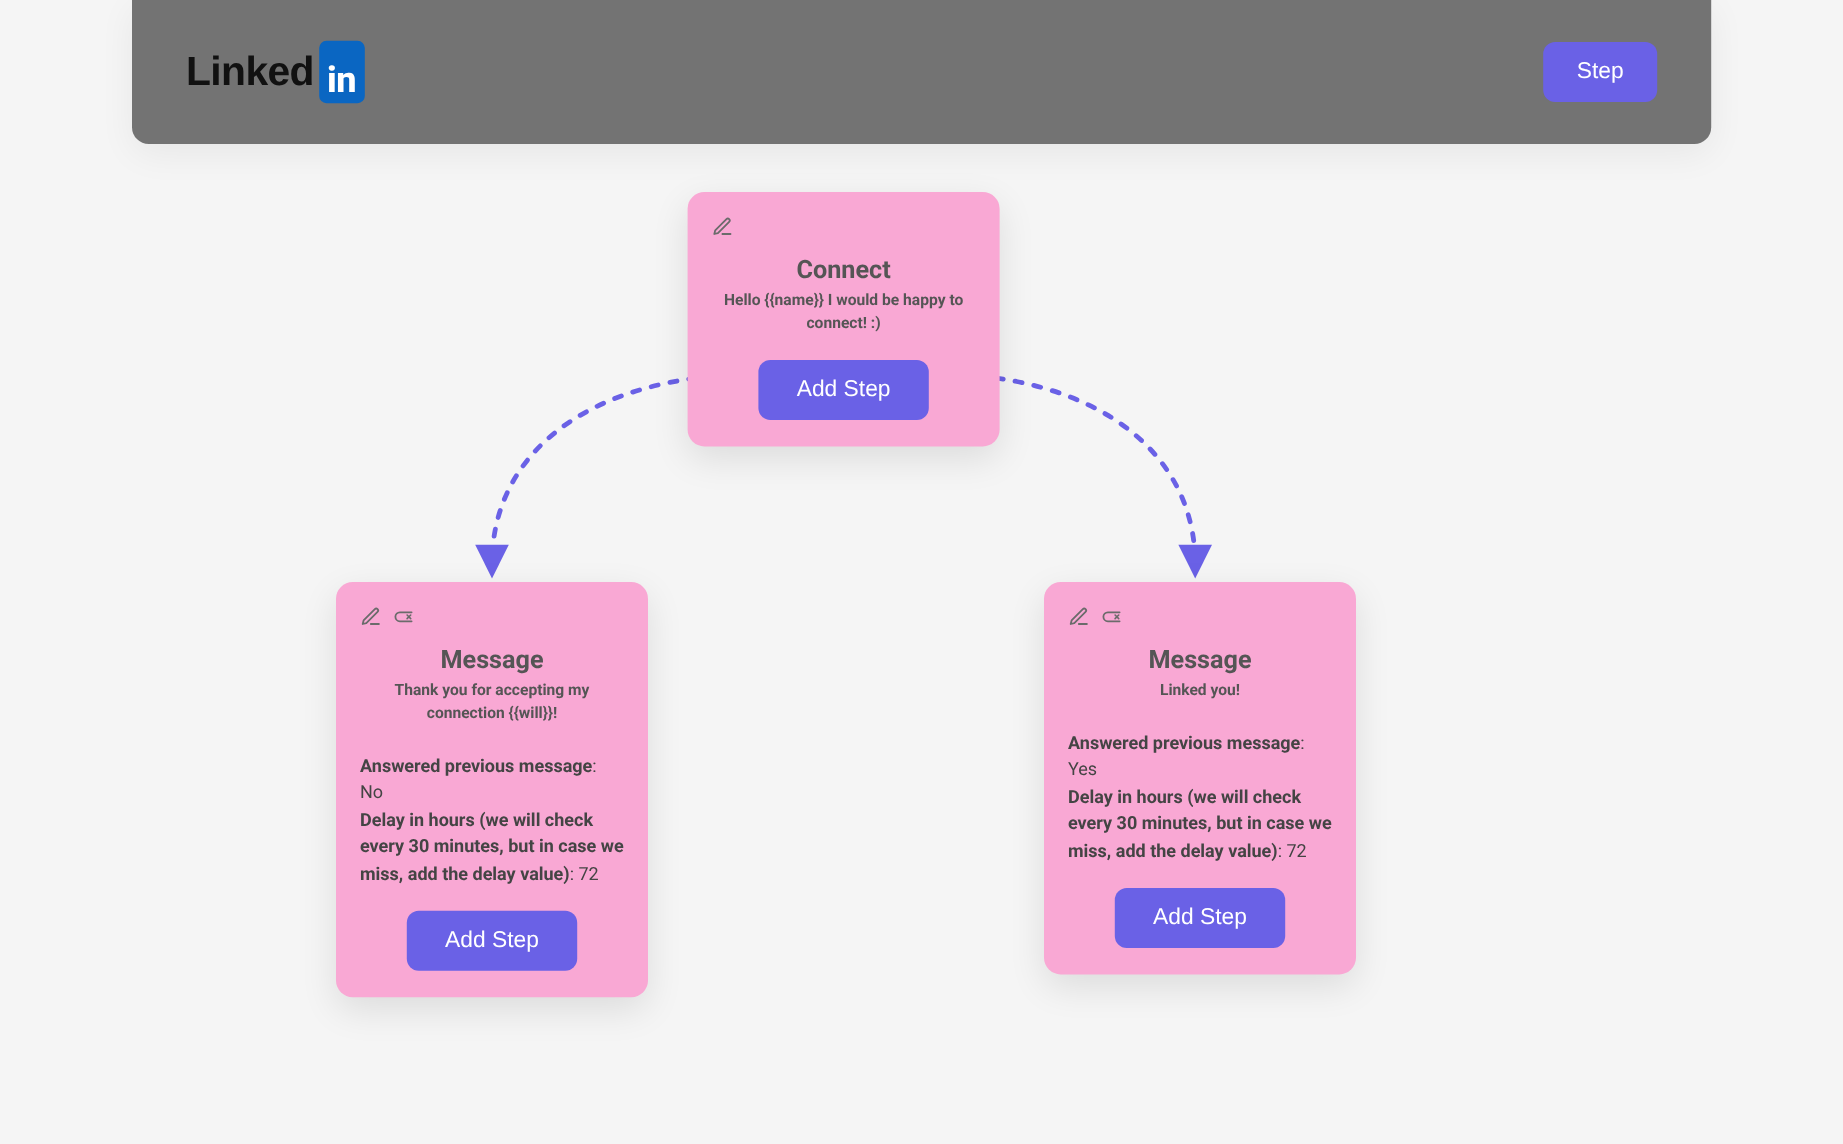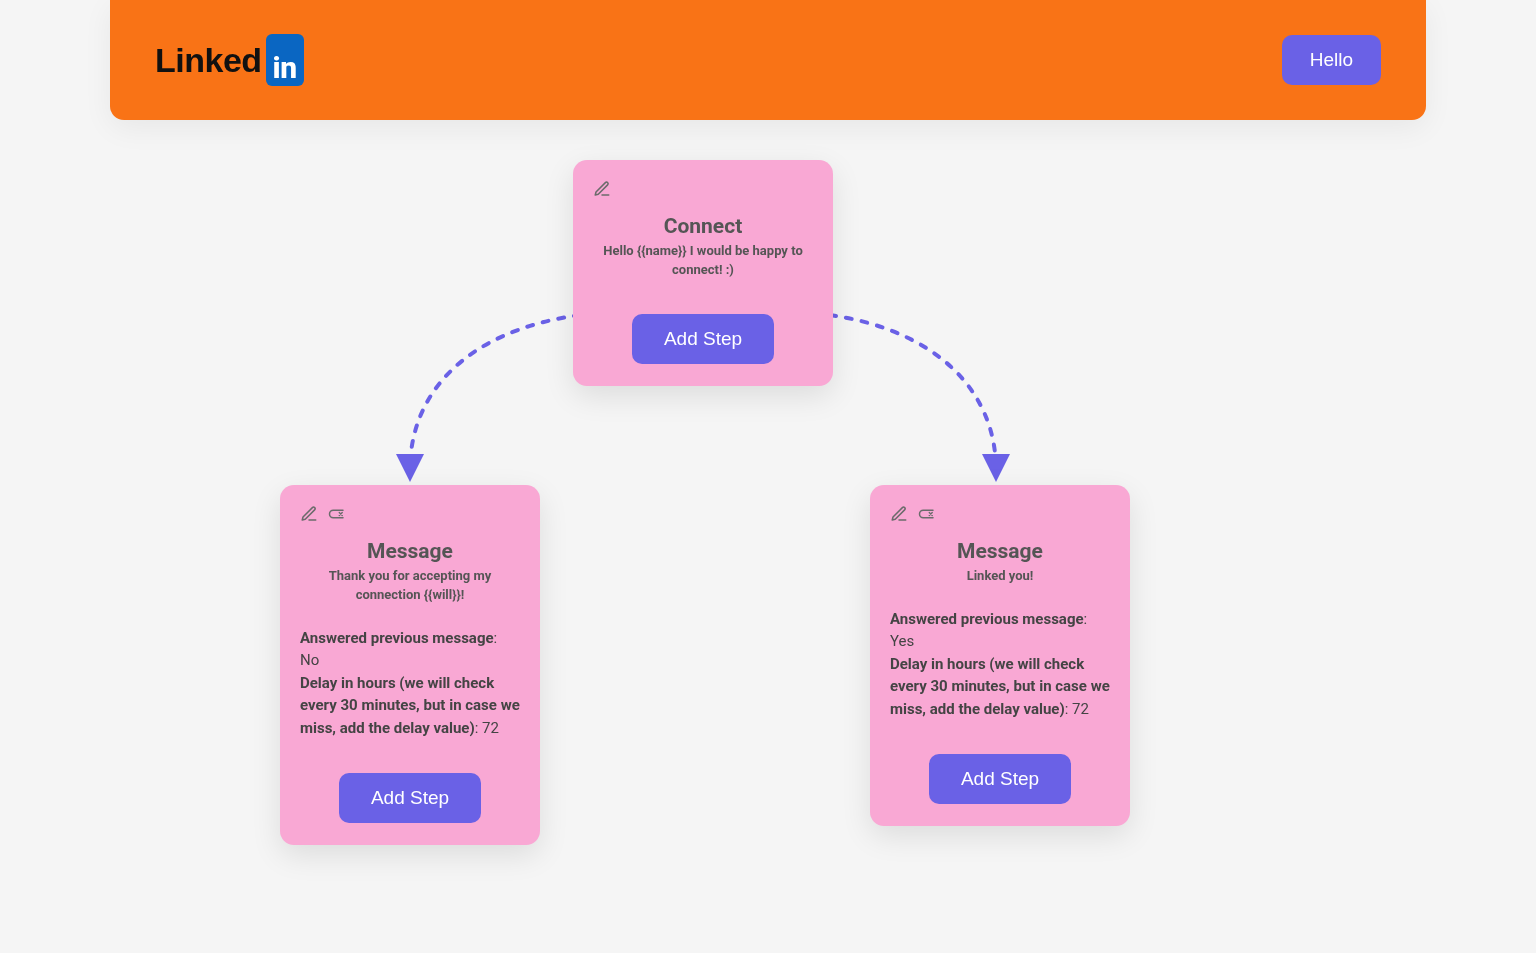--- a/index.html
+++ b/index.html
@@ -10,21 +10,21 @@
     height: 953px;
     overflow: hidden;
     position: relative;
   }
   .header {
     position: absolute;
     top: 0;
     left: 110px;
     right: 110px;
     height: 120px;
-    background: #f97316;
+    background: #737373;
     border-radius: 0 0 14px 14px;
     box-shadow: 0 8px 30px rgba(0,0,0,0.06);
     display: flex;
     align-items: center;
     justify-content: space-between;
     padding: 0 45px;
   }
   .logo {
     display: flex;
     align-items: center;
@@ -95,21 +95,21 @@
     text-align: left;
     color: #444;
     font-size: 15px;
     line-height: 1.5;
     margin-top: 22px;
     font-weight: 400;
     max-width: 245px;
   }
   .card .meta b { font-weight: 700; }
   .add-step {
-    margin-top: 34px;
+    margin-top: 20px;
     background: #6a61e6;
     color: #fff;
     border: none;
     border-radius: 10px;
     padding: 14px 32px;
     font-size: 19px;
     cursor: pointer;
   }
 
   .card.connect { left: 573px; top: 160px; width: 260px; }
@@ -209,14 +209,14 @@
     <button class="add-step">Add Step</button>
   </div>
 
 </div>
 
 <div class="header">
   <div class="logo">
     <span class="linked">Linked</span>
       <span class="in-box">in</span>
   </div>
-  <button class="save-btn">Hello</button>
+  <button class="save-btn">Step</button>
 </div>
 
 </body></html>

